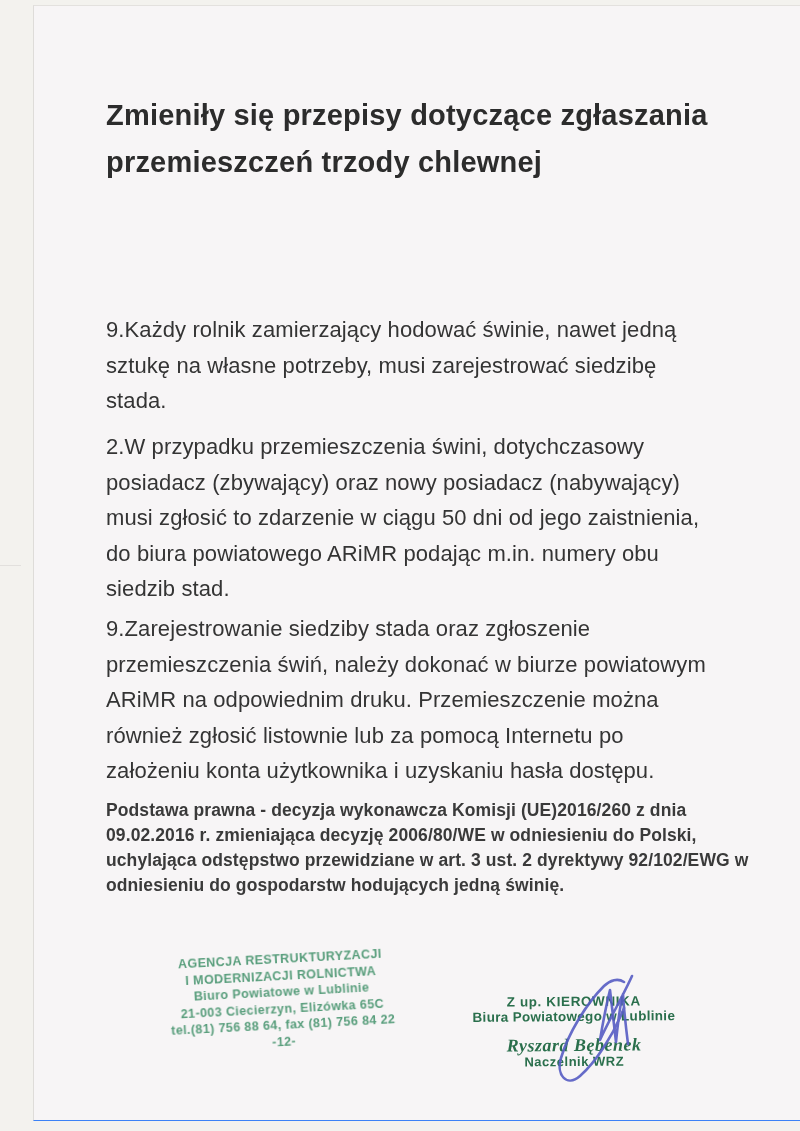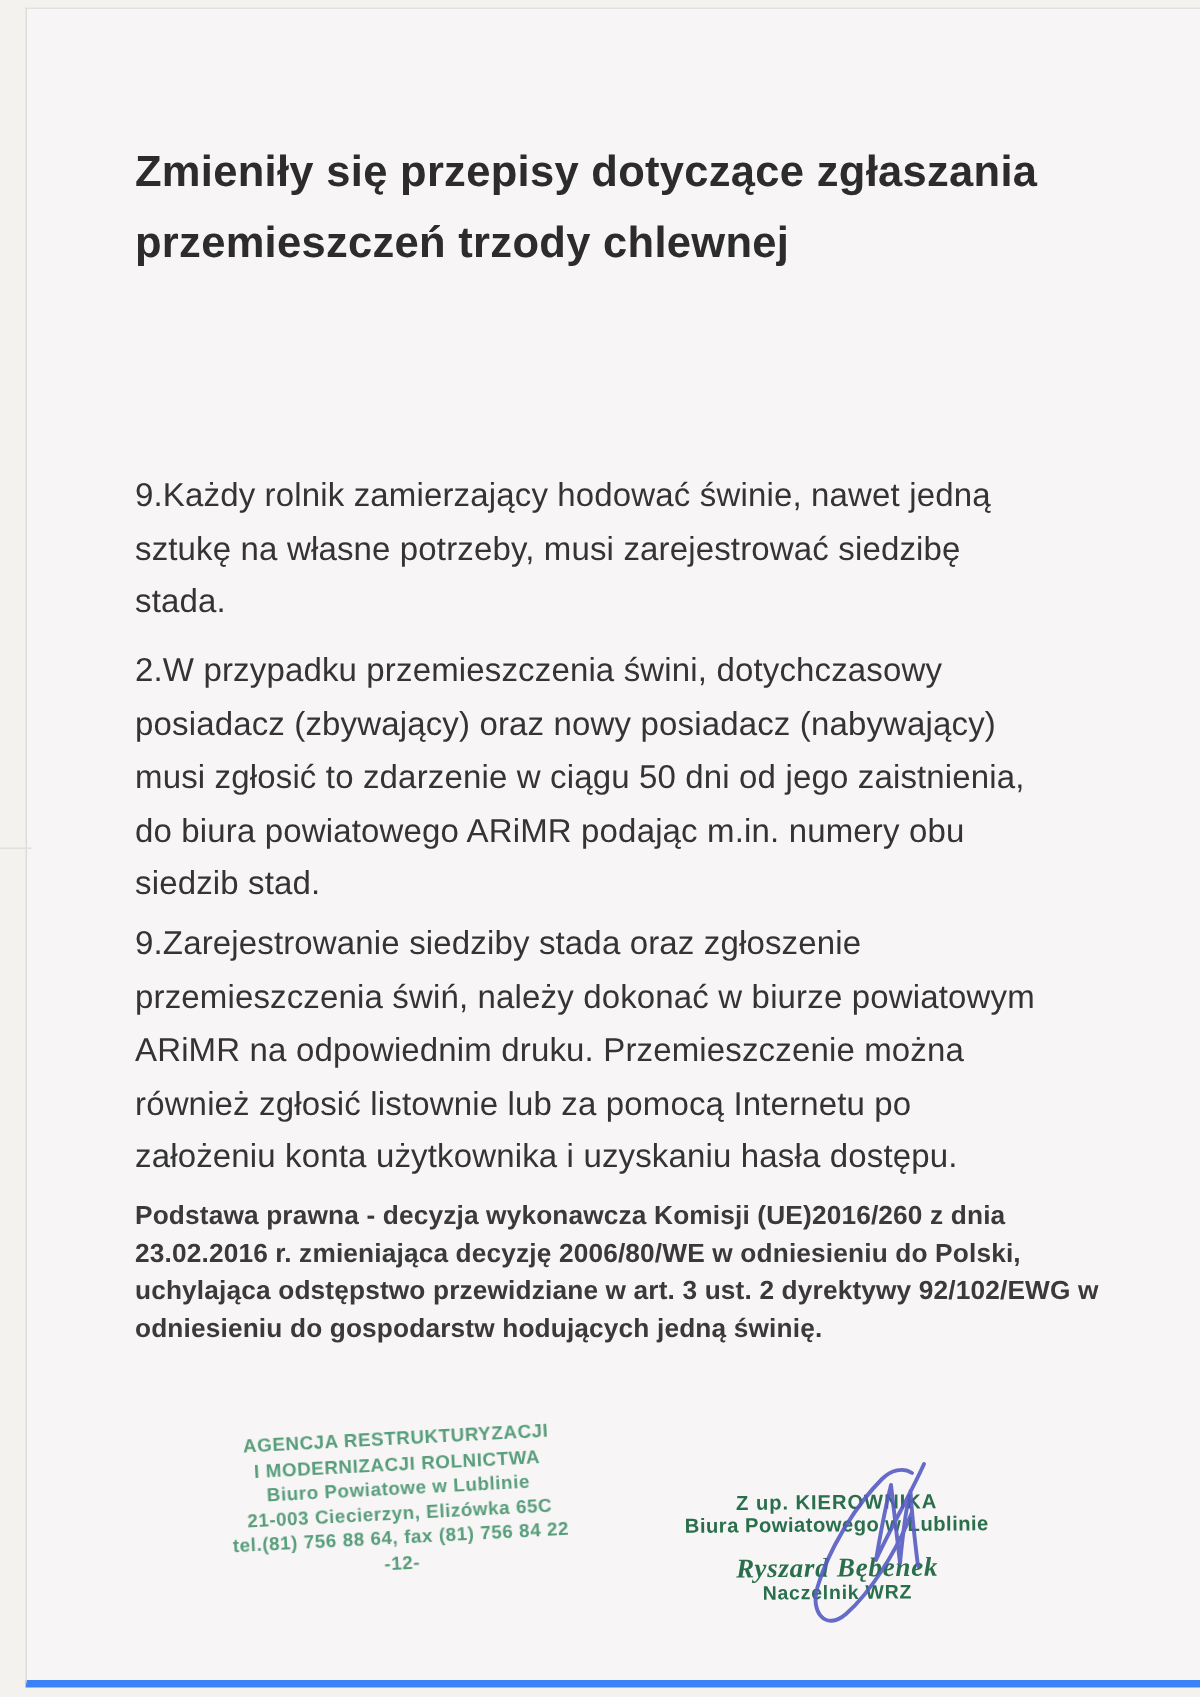--- a/index.html
+++ b/index.html
@@ -4,25 +4,25 @@
 <style>
   html,body{margin:0;padding:0;}
   body{
     width:800px;height:1131px;
     background:#f3f2ee;
     font-family:"Liberation Sans","DejaVu Sans",sans-serif;
     position:relative;overflow:hidden;
   }
   .scan-surface{position:absolute;inset:0;}
   .page{
-    position:absolute;left:17px;top:5px;right:0;height:1114px;
+    position:absolute;left:33px;top:5px;right:0;height:1114px;
     background:#f7f5f6;
     border-left:1px solid #dedcd9;
     border-top:1px solid #e3e1de;
-    border-bottom:5px solid #3b82f6;
+    border-bottom:1px solid #3b82f6;
   }
   .txt{position:absolute;color:var(--text,#343434);white-space:pre-line;}
   .doc-title{
     left:72px;top:86px;width:660px;
     font-size:29px;font-weight:bold;line-height:47px;
     color:#2c2c2c;letter-spacing:0.2px;
   }
   .body-par{
     left:72px;width:700px;
     font-size:22px;line-height:35.5px;letter-spacing:0.1px;
@@ -93,21 +93,21 @@
 do biura powiatowego ARiMR podając m.in. numery obu
 siedzib stad.</div>
 
     <div class="txt body-par p-item3">9.Zarejestrowanie siedziby stada oraz zgłoszenie
 przemieszczenia świń, należy dokonać w biurze powiatowym
 ARiMR na odpowiednim druku. Przemieszczenie można
 również zgłosić listownie lub za pomocą Internetu po
 założeniu konta użytkownika i uzyskaniu hasła dostępu.</div>
 
     <div class="txt p-legal">Podstawa prawna - decyzja wykonawcza Komisji (UE)2016/260 z dnia
-23.02.2016 r. zmieniająca decyzję 2006/80/WE w odniesieniu do Polski,
+09.02.2016 r. zmieniająca decyzję 2006/80/WE w odniesieniu do Polski,
 uchylająca odstępstwo przewidziane w art. 3 ust. 2 dyrektywy 92/102/EWG w
 odniesieniu do gospodarstw hodujących jedną świnię.</div>
 
     <div class="txt stamp-office">AGENCJA RESTRUKTURYZACJI
 I MODERNIZACJI ROLNICTWA
 Biuro Powiatowe w Lublinie
 21-003 Ciecierzyn, Elizówka 65C
 tel.(81) 756 88 64, fax (81) 756 84 22
 -12-</div>
 

